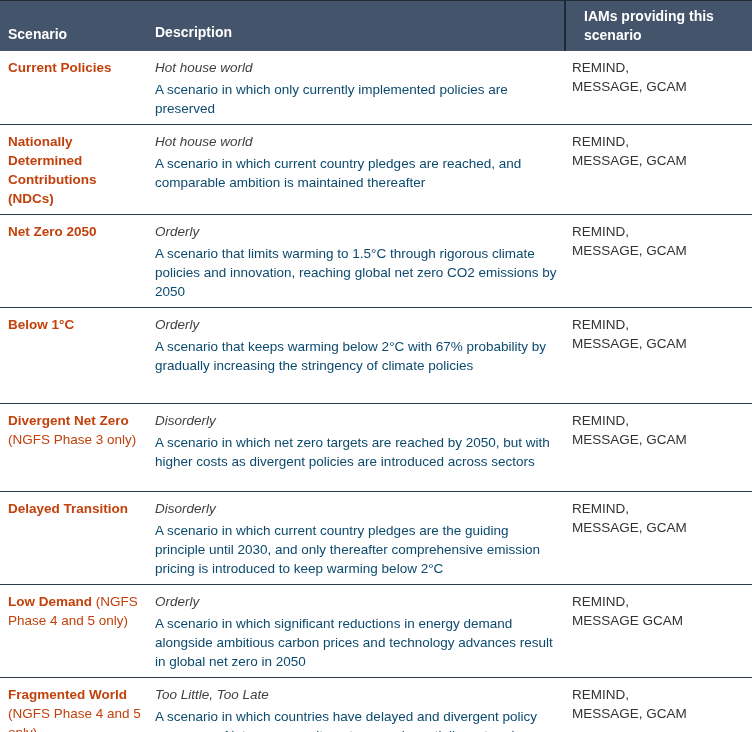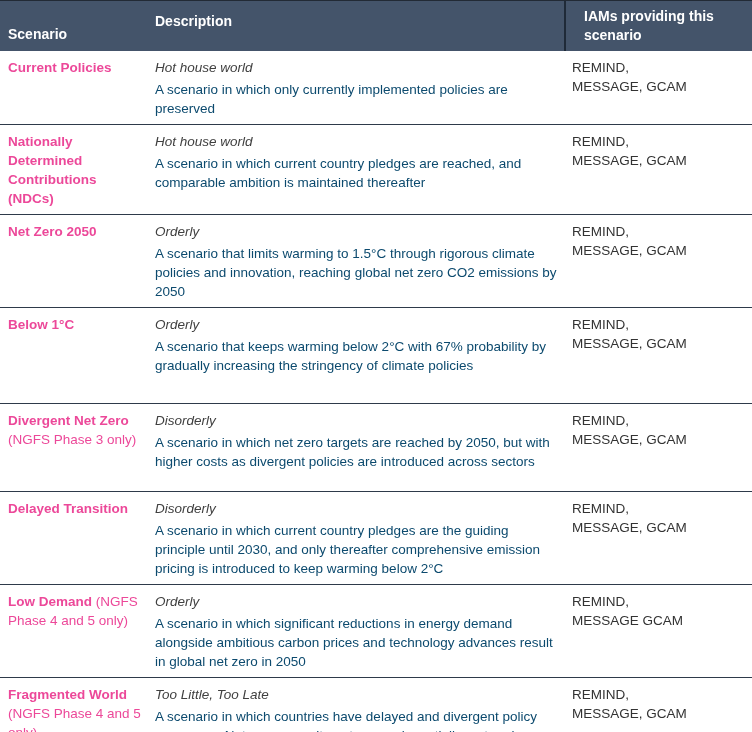--- a/index.html
+++ b/index.html
@@ -29,21 +29,21 @@
   }
   .hcell {
     color: #ffffff;
     font-weight: bold;
     font-size: 14px;
     line-height: 19px;
     box-sizing: border-box;
     display: flex;
   }
   .hcell.c1 { padding: 0 6px 7px 8px; align-items: flex-end; margin-top: 22px; }
-  .hcell.c2 { padding: 0 6px 20px 8px; align-items: flex-end; }
+  .hcell.c2 { padding: 0 6px 9px 8px; align-items: flex-end; }
   .hcell.c3 {
     border-left: 2px solid #1f2a38;
     padding: 6px 30px 6px 18px;
     align-items: center;
   }
   
   .row {
     display: grid;
     grid-template-columns: 147px 417px 188px;
     box-sizing: border-box;
@@ -58,21 +58,21 @@
   .row:nth-of-type(7) { min-height: 88px; }
   .row:nth-of-type(8) { min-height: 88px; }
   .row:nth-of-type(9) { min-height: 84px; }   
 
   .cell {
     box-sizing: border-box;
     padding: 7px 6px 6px 8px;
     font-size: 13.5px;
     line-height: 19px;
   }
-  .cell.c1 { color: #ec4899; }
+  .cell.c1 { color: #c2410c; }
   .sname { font-weight: bold; }
   .snote { font-weight: normal; }
   .cat {
     font-style: italic;
     color: #404040;
   }
   .desc {
     margin-top: 3px;
     color: #0c4a6e;
   }

